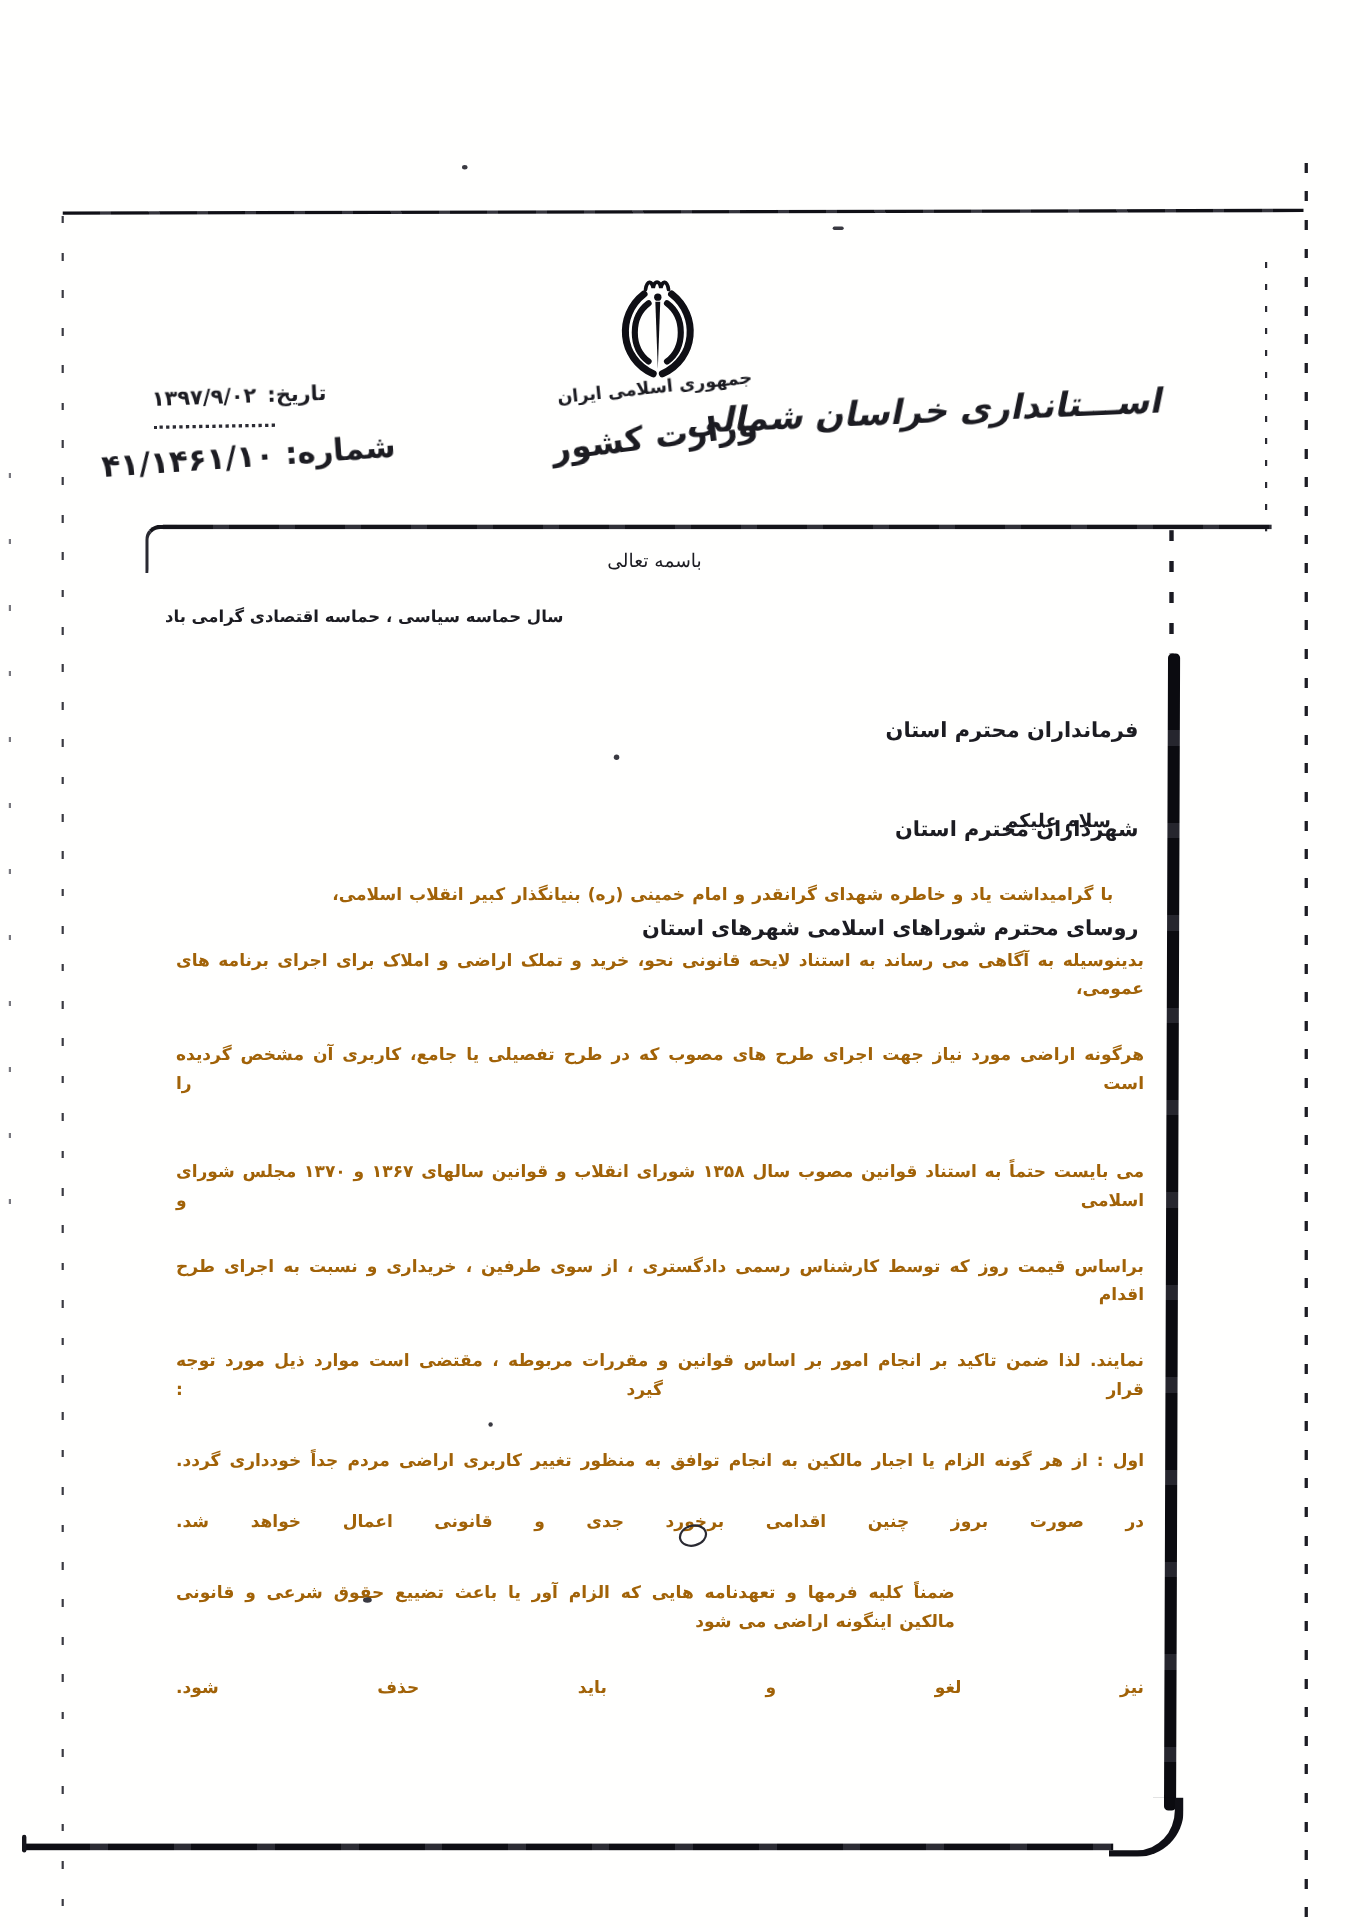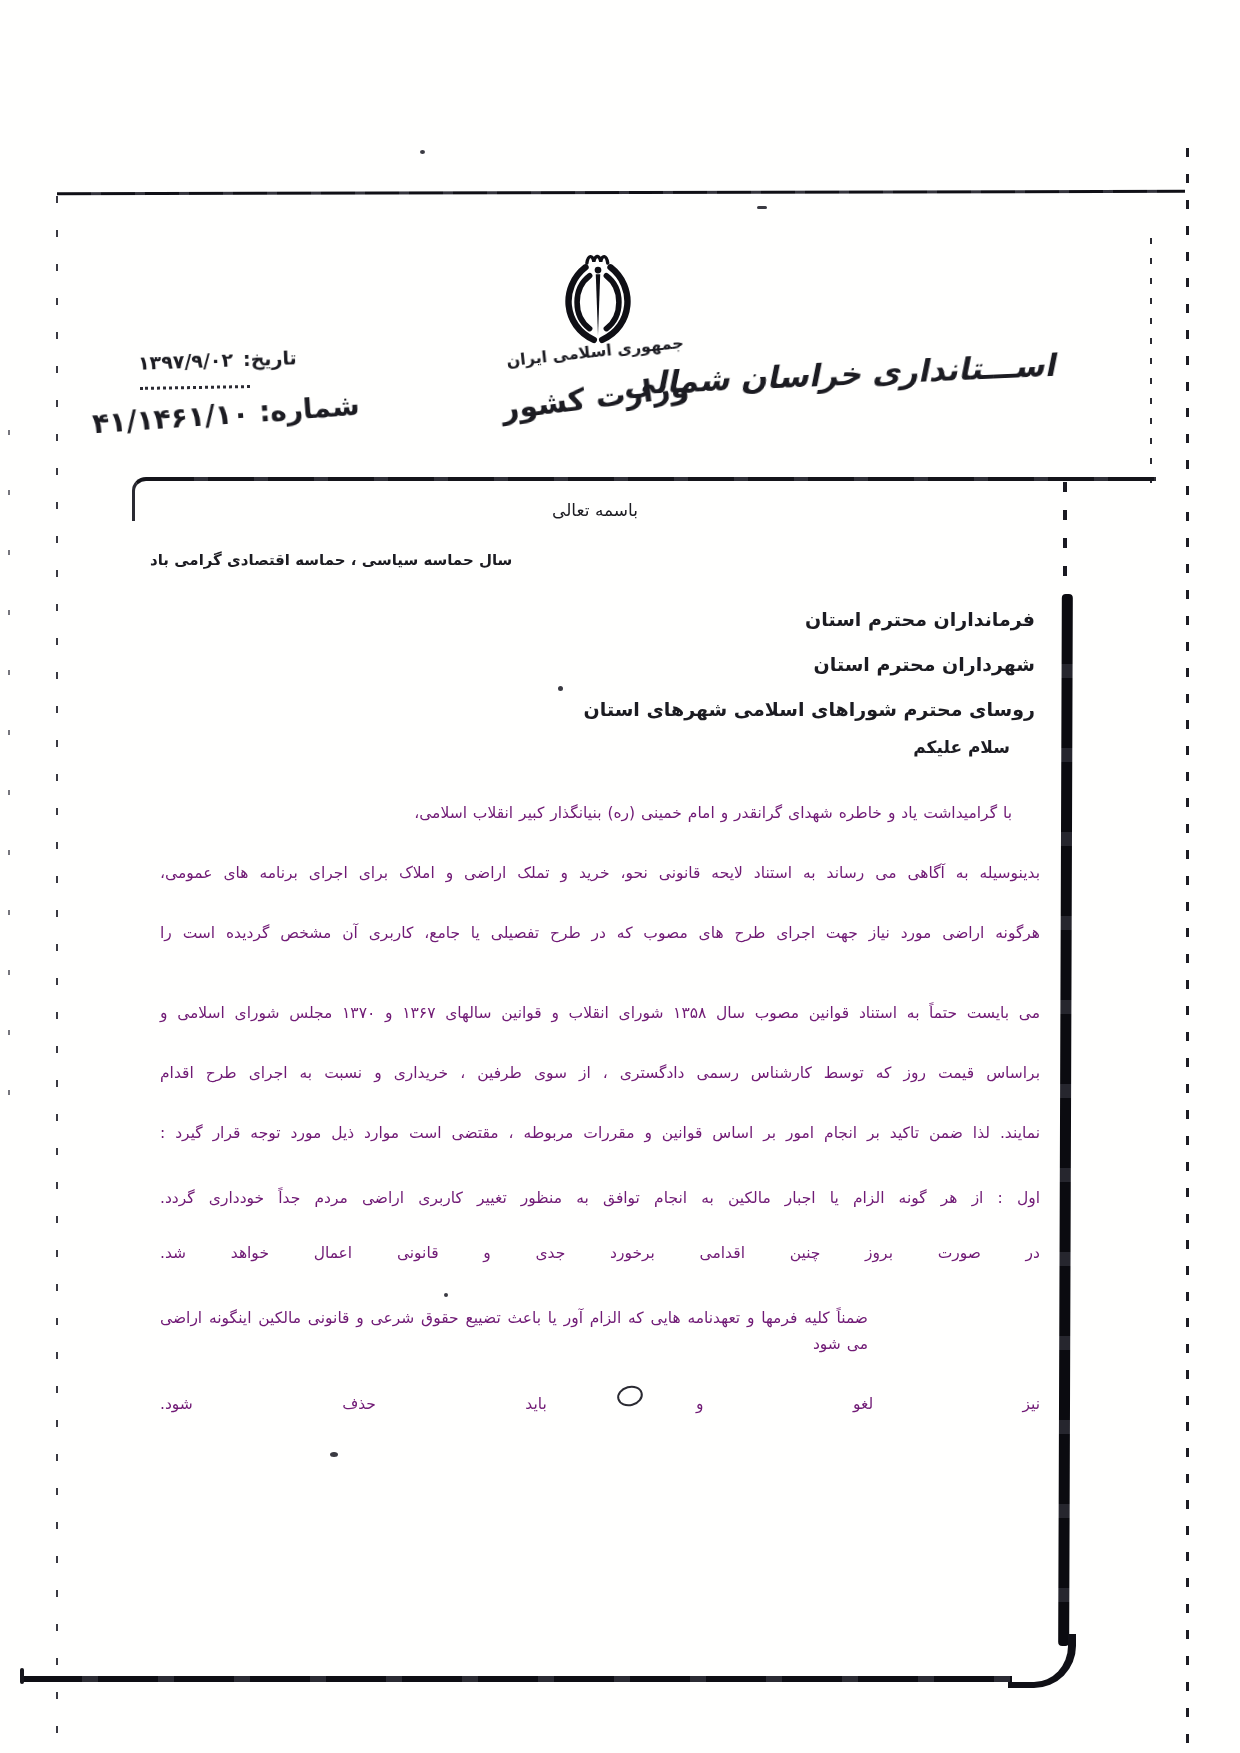--- a/index.html
+++ b/index.html
@@ -53,25 +53,25 @@
     background:repeating-linear-gradient(90deg,#0e0e14 0 60px,#2c2c34 60px 76px);}
   .box-bl-hook{left:20px;top:1668px;width:4px;height:16px;background:#16161c;border-radius:2px;}
 
   
   .besmele{left:495px;top:500px;width:200px;text-align:center;font-size:17px;
     font-weight:normal;filter:blur(.25px);direction:rtl;}
   .slogan{left:150px;top:551px;direction:rtl;font-size:15px;font-weight:bold;
     filter:blur(.25px);white-space:nowrap;}
   .recipients{right:205px;top:606px;direction:rtl;text-align:right;font-size:19px;
     font-weight:bold;filter:blur(.25px);}
-  .recipients .r-line{height:45px;line-height:27px;white-space:nowrap;}
+  .recipients .r-line{height:45px;line-height:27px;white-space:nowrap;margin-top:45px;}
   .salutation{right:230px;top:737px;direction:rtl;font-size:17px;font-weight:bold;filter:blur(.25px);}
 
   .body-text{right:200px;top:800px;width:880px;direction:rtl;font-size:15.5px;
-    font-weight:normal;color:#701a75;filter:blur(.25px);}
+    font-weight:bold;color:#a16207;filter:blur(.25px);}
   .body-text .b-line{line-height:26px;min-height:26px;text-align:justify;
     text-align-last:justify;word-spacing:1px;}
   .body-text .b-line:nth-child(1){padding-right:28px;text-align-last:right;}
   .body-text .b-line:nth-child(2){margin-top:34px;}
   .body-text .b-line:nth-child(3){margin-top:34px;}
   .body-text .b-line:nth-child(4){margin-top:54px;}
   .body-text .b-line:nth-child(5){margin-top:34px;}
   .body-text .b-line:nth-child(6){margin-top:34px;}
   .body-text .b-line:nth-child(7){margin-top:39px;}
   .body-text .b-line:nth-child(8){margin-top:29px;}

